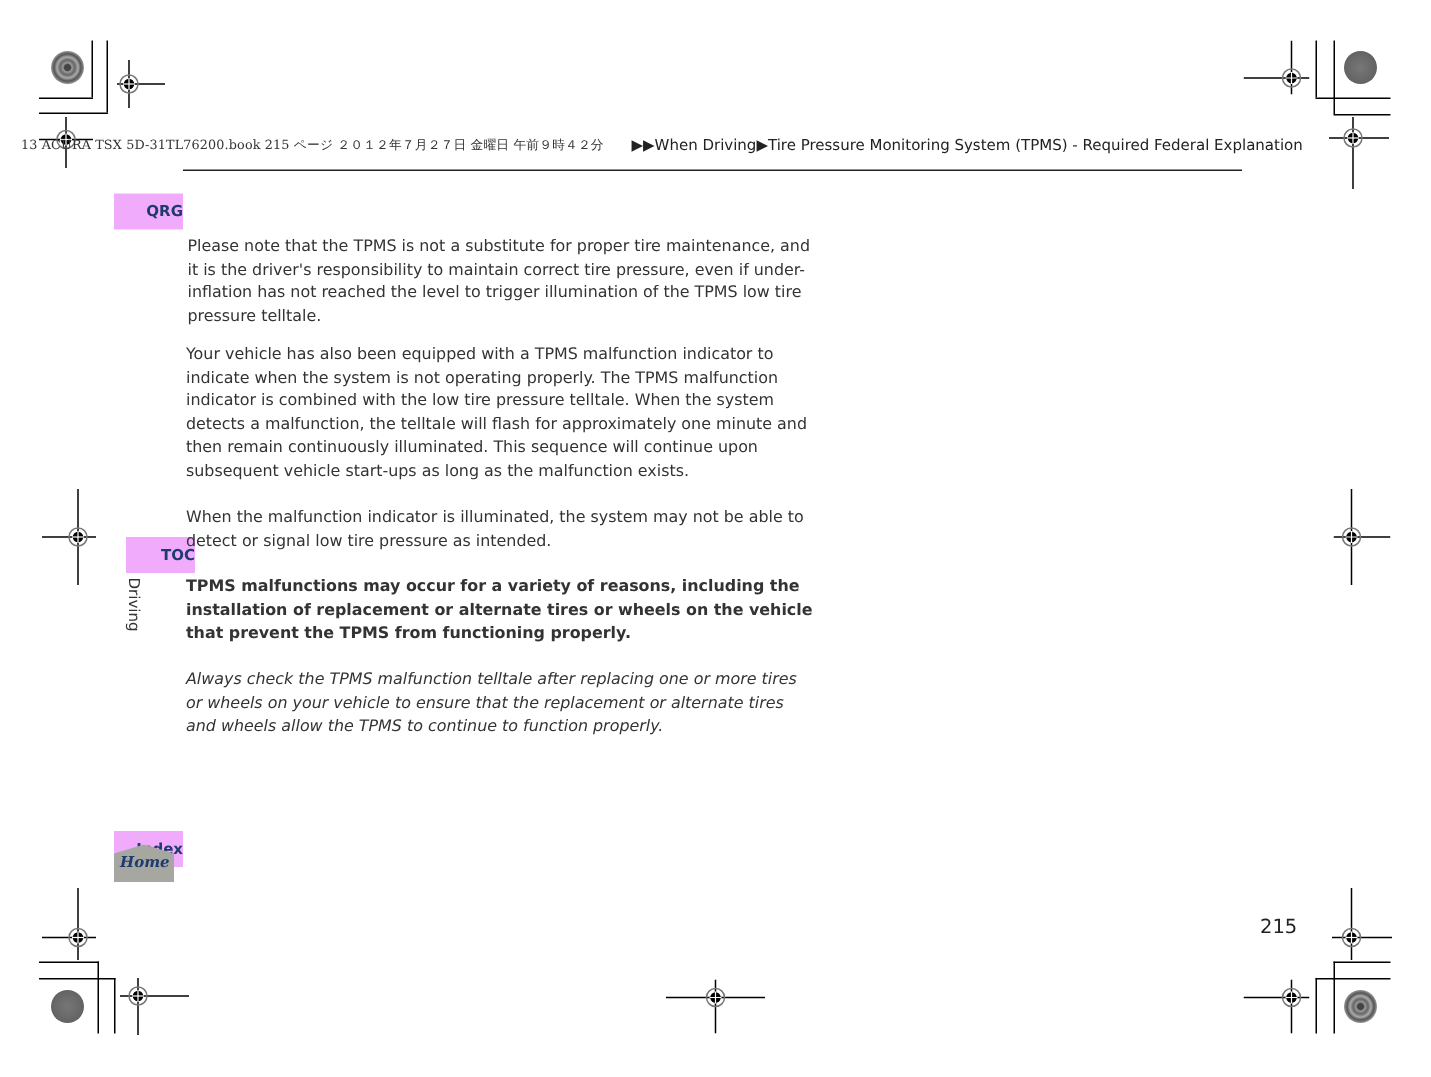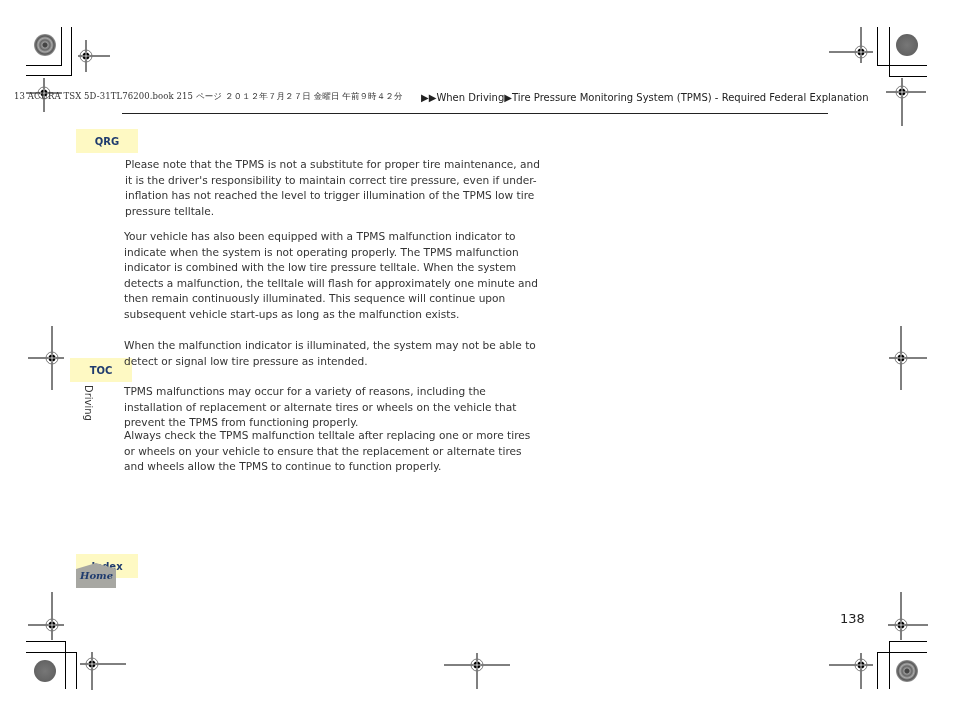--- a/index.html
+++ b/index.html
@@ -7,22 +7,22 @@
          font-family:"DejaVu Sans", sans-serif; color:#222; }
   .abs { position:absolute; }
   .hline { position:absolute; height:1px; background:#000; }
   .vline { position:absolute; width:1px; background:#000; }
   .disc { position:absolute; width:22px; height:22px; border-radius:50%; }
   .disc.grid { background: radial-gradient(circle, #444 0 2px, #999 3px, #666 5px, #aaa 7px, #555 9px, #999 11px); }
   .disc.solid { background: radial-gradient(circle, #777 0, #666 60%, #555 100%); }
   .header-line { position:absolute; left:14px; top:50px; font-family:"DejaVu Serif", serif; font-size:8.5px; color:#333; letter-spacing:0.1px; white-space:nowrap;margin-top:41px; }
   .breadcrumb { position:absolute; left:399px; top:92px; font-size:10px; color:#222; white-space:nowrap;padding-left:22px; }
   .rule { position:absolute; left:122px; top:113px; width:706px; height:1px; background:#222; }
-  .navtab { position:absolute; width:62px; height:24px; background:#fef9c3; color:#1f3b6e; font-weight:bold; font-size:10px;
-            display:flex; align-items:center; justify-content:center; }
+  .navtab { position:absolute; width:46px; height:24px; background:#f0abfc; color:#1f3b6e; font-weight:bold; font-size:10px;
+            display:flex; align-items:center; justify-content:flex-end; }
   .home { position:absolute; left:76px; top:563px; width:28px; height:25px; }
   .vert { position:absolute; left:83px; top:385px; font-size:10px; color:#333; writing-mode:vertical-rl; }
   .para { position:absolute; left:124px; width:420px; font-size:10.6px; line-height:15.6px; color:#333; margin:0; }
   .pageno { position:absolute; left:840px; top:611px; font-size:13px; color:#222; }
 </style>
 </head>
 <body>
 
 <div class="disc grid" style="left:34px;top:34px;"></div>
 <div class="vline" style="left:71px;top:27px;height:48px;"></div>
@@ -164,33 +164,33 @@
 <div class="header-line">13 ACURA TSX 5D-31TL76200.book  215 ページ  ２０１２年７月２７日  金曜日  午前９時４２分</div>
 
 <div class="breadcrumb">
   <span>▶▶</span><span>When Driving</span><span>▶</span><span>Tire Pressure Monitoring System (TPMS) - Required Federal Explanation</span>
 </div>
 <div class="rule"></div>
 
 <div class="navtab" style="left:76px;top:129px;">
   <span>QRG</span>
 </div>
-<div class="navtab" style="left:70px;top:358px;">
+<div class="navtab" style="left:84px;top:358px;">
   <span>TOC</span>
 </div>
 <div class="vert">Driving</div>
 <div class="navtab" style="left:76px;top:554px;">
   <span>Index</span>
 </div>
 <div class="home">
   <svg width="40" height="25" viewBox="0 0 40 25">
     <polygon points="0,6 20,0 40,6 40,25 0,25" fill="#a7a7a2"></polygon>
   </svg>
   <span style="position:absolute;left:4px;top:7px;font-family:'DejaVu Serif',serif;font-style:italic;font-weight:bold;font-size:10px;color:#1f3b6e;">Home</span>
 </div>
 
 <p class="para" style="top:157px;left:125px;">Please note that the TPMS is not a substitute for proper tire maintenance, and it is the driver's responsibility to maintain correct tire pressure, even if under-inflation has not reached the level to trigger illumination of the TPMS low tire pressure telltale.</p>
 <p class="para" style="top:229px;left:124px;">Your vehicle has also been equipped with a TPMS malfunction indicator to indicate when the system is not operating properly. The TPMS malfunction indicator is combined with the low tire pressure telltale. When the system detects a malfunction, the telltale will flash for approximately one minute and then remain continuously illuminated. This sequence will continue upon subsequent vehicle start-ups as long as the malfunction exists.</p>
 <p class="para" style="top:338px;">When the malfunction indicator is illuminated, the system may not be able to detect or signal low tire pressure as intended.</p>
-<p class="para" style="top:384px;">TPMS malfunctions may occur for a variety of reasons, including the installation of replacement or alternate tires or wheels on the vehicle that prevent the TPMS from functioning properly.</p>
-<p class="para" style="top:428px;">Always check the TPMS malfunction telltale after replacing one or more tires or wheels on your vehicle to ensure that the replacement or alternate tires and wheels allow the TPMS to continue to function properly.</p>
+<p class="para" style="top:384px;font-weight:bold;">TPMS malfunctions may occur for a variety of reasons, including the installation of replacement or alternate tires or wheels on the vehicle that prevent the TPMS from functioning properly.</p>
+<p class="para" style="top:446px;font-style:italic;">Always check the TPMS malfunction telltale after replacing one or more tires or wheels on your vehicle to ensure that the replacement or alternate tires and wheels allow the TPMS to continue to function properly.</p>
 
-<div class="pageno">138</div>
+<div class="pageno">215</div>
 
 </body></html>

